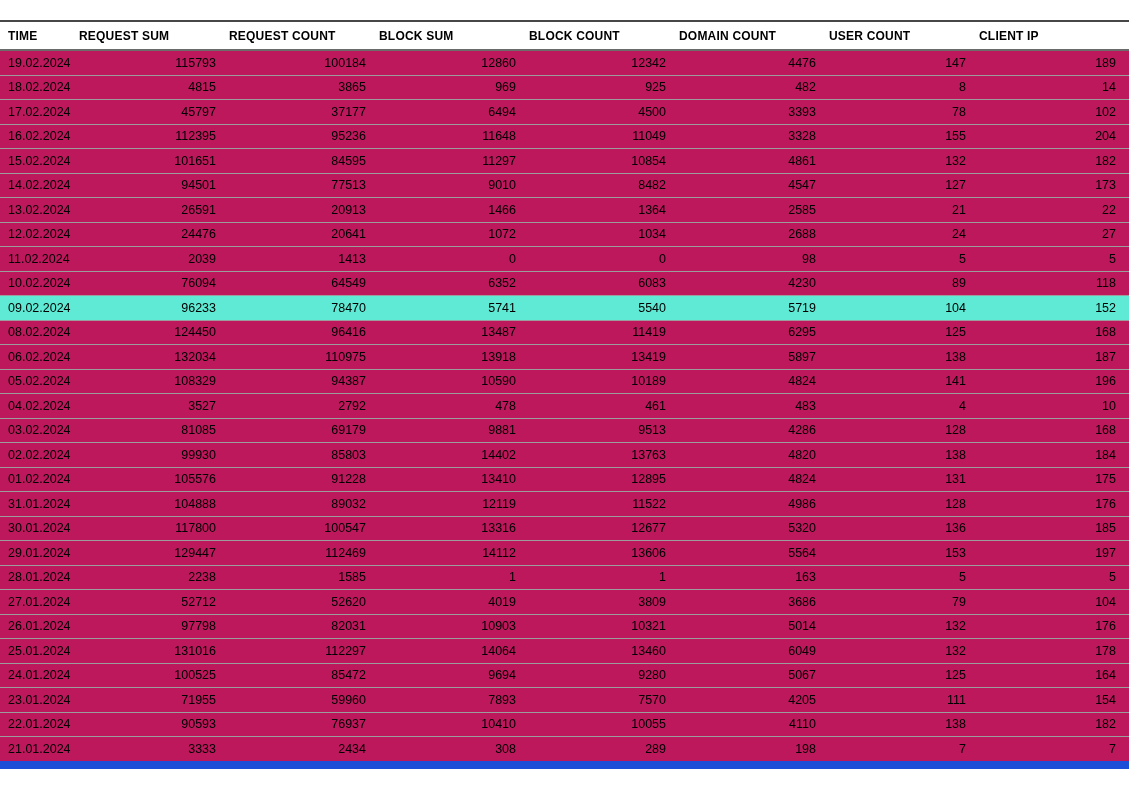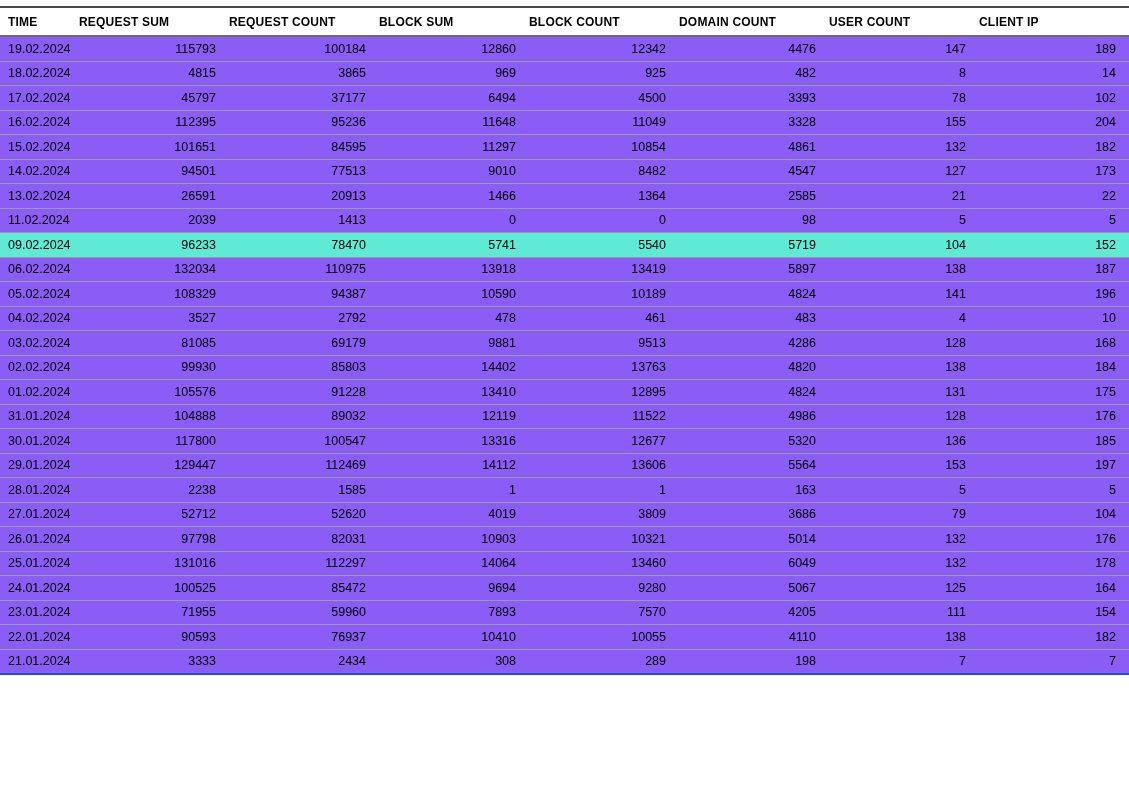--- a/index.html
+++ b/index.html
@@ -10,22 +10,22 @@
     color: #000000;
   }
   .page {
     width: 1129px;
     box-sizing: border-box;
   }
   table.stats {
     width: 1129px;
     border-collapse: collapse;
     table-layout: fixed;
-    margin-top: 6px;
-    border-bottom: 2px solid #1d4ed8;
+    margin-top: 20px;
+    border-bottom: 8px solid #1d4ed8;
   }
   col.c-time { width: 79px; }
   col.c-num  { width: 150px; }
   thead tr {
     border-top: 2px solid #474747;
     border-bottom: 2px solid #6b6b6b;
   }
   th {
     font-size: 12px;
     font-weight: bold;
@@ -47,21 +47,21 @@
     text-align: right;
     white-space: nowrap;
     overflow: hidden;
   }
   td.col-time {
     text-align: left;
     padding: 0 0 0 8px;
   }
   tbody tr {
     border-bottom: 1px solid #9c9c9c;
-    background: #8b5cf6;
+    background: #be185d;
   }
   tbody tr.highlight {
     background: #5eead4;
   }
 </style>
 </head>
 <body>
 
 <div class="page">
   <table class="stats">
@@ -152,40 +152,70 @@
           <td class="col-time">13.02.2024</td>
           <td class="col-num">26591</td>
           <td class="col-num">20913</td>
           <td class="col-num">1466</td>
           <td class="col-num">1364</td>
           <td class="col-num">2585</td>
           <td class="col-num">21</td>
           <td class="col-num">22</td>
         </tr>
         <tr>
+          <td class="col-time">12.02.2024</td>
+          <td class="col-num">24476</td>
+          <td class="col-num">20641</td>
+          <td class="col-num">1072</td>
+          <td class="col-num">1034</td>
+          <td class="col-num">2688</td>
+          <td class="col-num">24</td>
+          <td class="col-num">27</td>
+        </tr>
+        <tr>
           <td class="col-time">11.02.2024</td>
           <td class="col-num">2039</td>
           <td class="col-num">1413</td>
           <td class="col-num">0</td>
           <td class="col-num">0</td>
           <td class="col-num">98</td>
           <td class="col-num">5</td>
           <td class="col-num">5</td>
+        </tr>
+        <tr>
+          <td class="col-time">10.02.2024</td>
+          <td class="col-num">76094</td>
+          <td class="col-num">64549</td>
+          <td class="col-num">6352</td>
+          <td class="col-num">6083</td>
+          <td class="col-num">4230</td>
+          <td class="col-num">89</td>
+          <td class="col-num">118</td>
         </tr>
         <tr class="highlight">
           <td class="col-time">09.02.2024</td>
           <td class="col-num">96233</td>
           <td class="col-num">78470</td>
           <td class="col-num">5741</td>
           <td class="col-num">5540</td>
           <td class="col-num">5719</td>
           <td class="col-num">104</td>
           <td class="col-num">152</td>
         </tr>
         <tr>
+          <td class="col-time">08.02.2024</td>
+          <td class="col-num">124450</td>
+          <td class="col-num">96416</td>
+          <td class="col-num">13487</td>
+          <td class="col-num">11419</td>
+          <td class="col-num">6295</td>
+          <td class="col-num">125</td>
+          <td class="col-num">168</td>
+        </tr>
+        <tr>
           <td class="col-time">06.02.2024</td>
           <td class="col-num">132034</td>
           <td class="col-num">110975</td>
           <td class="col-num">13918</td>
           <td class="col-num">13419</td>
           <td class="col-num">5897</td>
           <td class="col-num">138</td>
           <td class="col-num">187</td>
         </tr>
         <tr>

